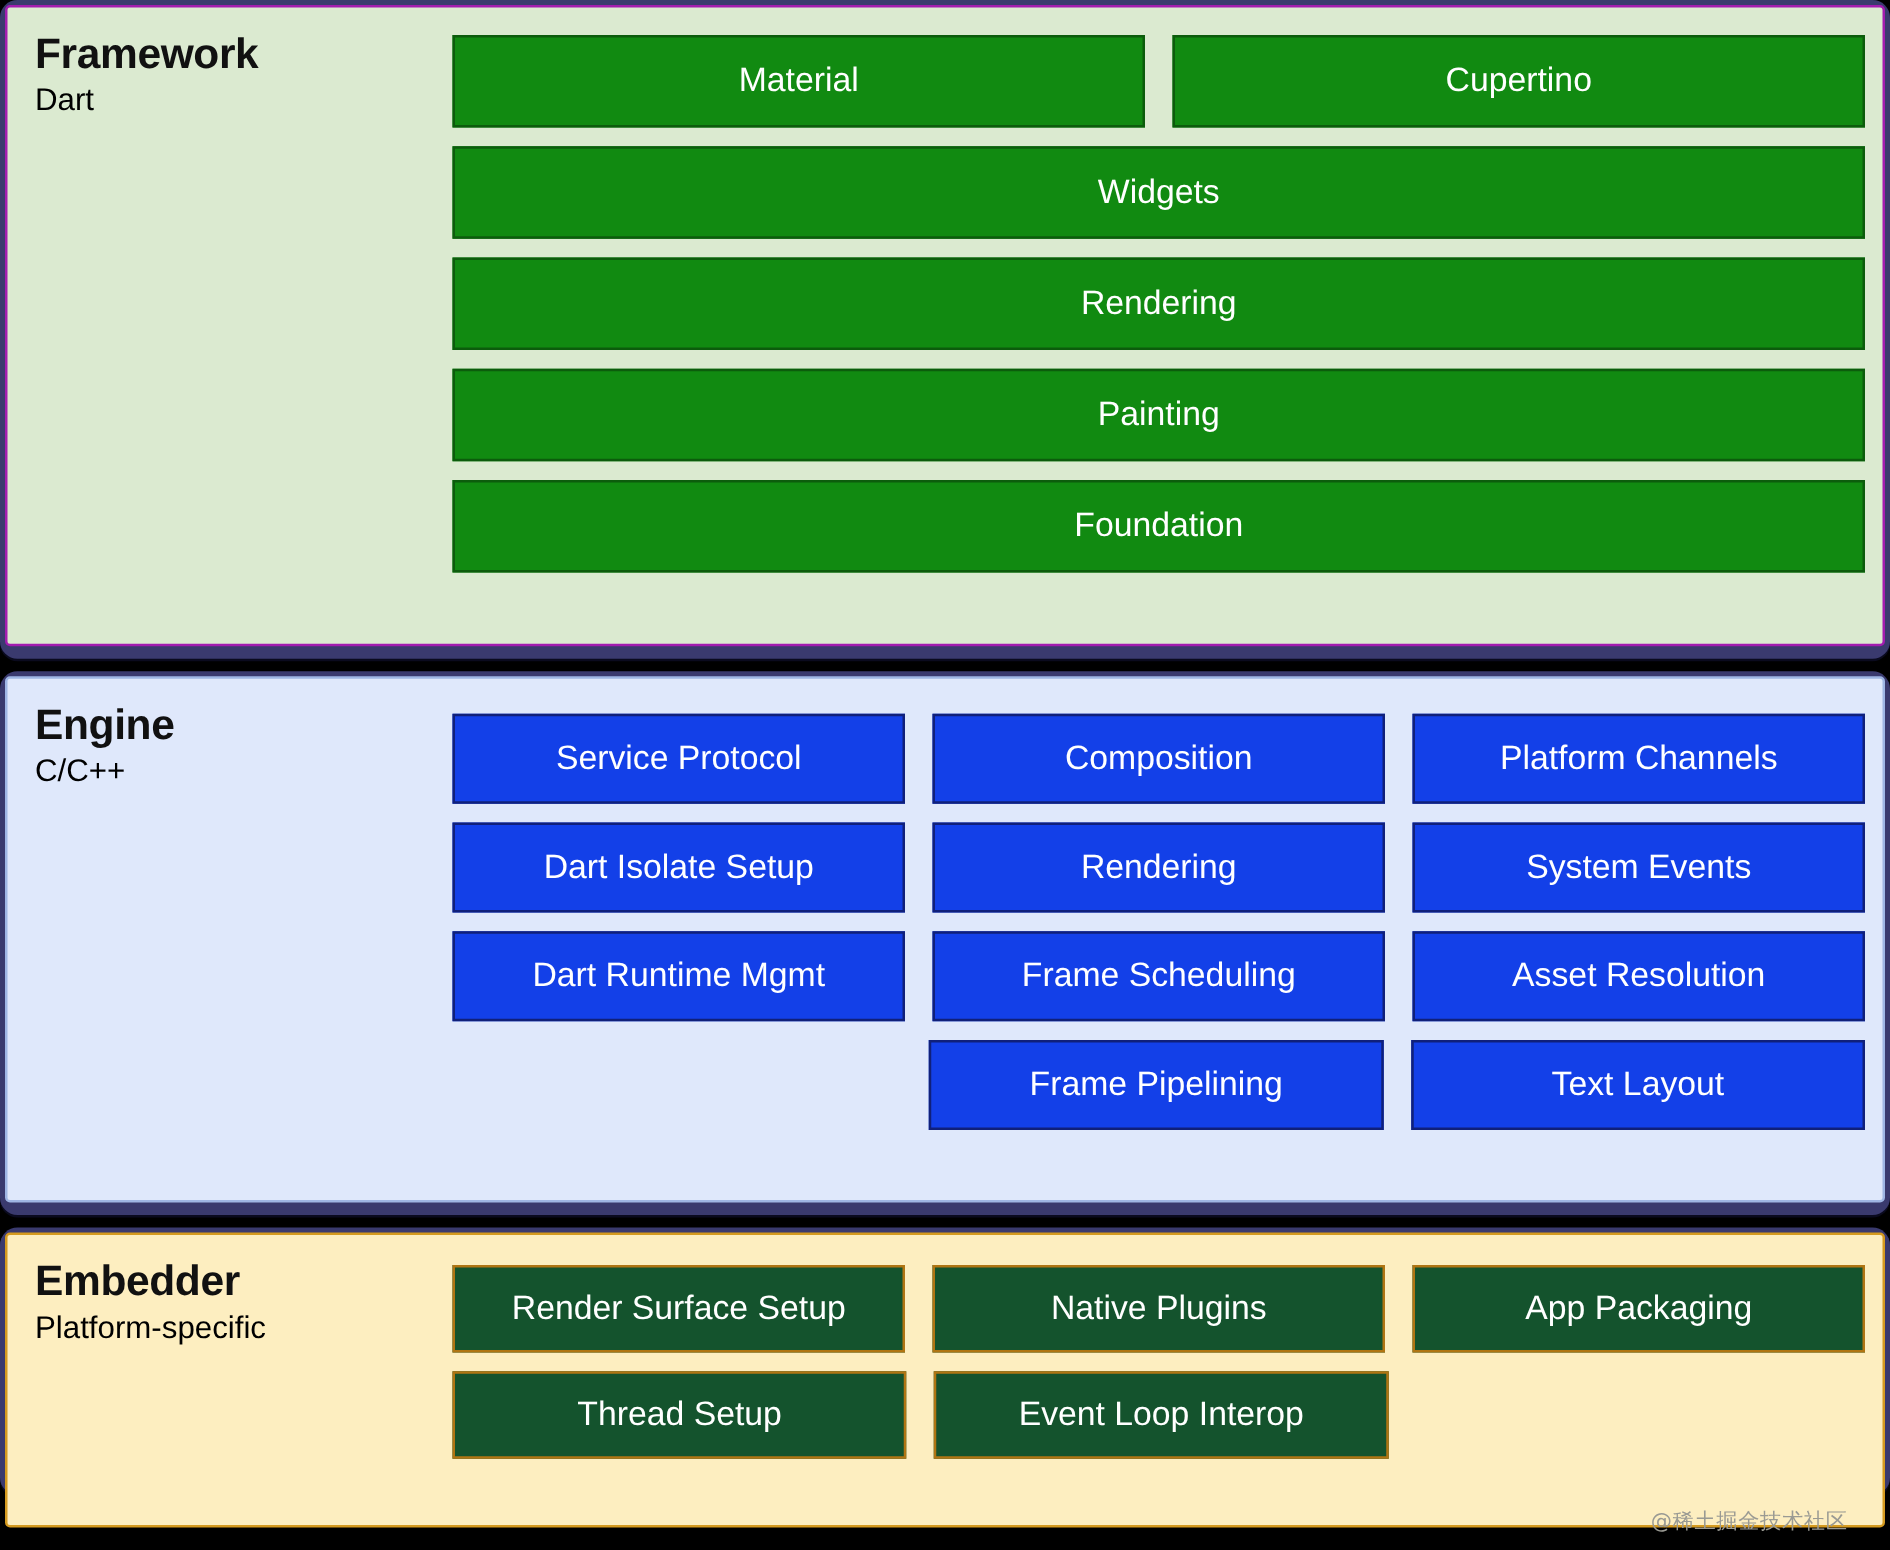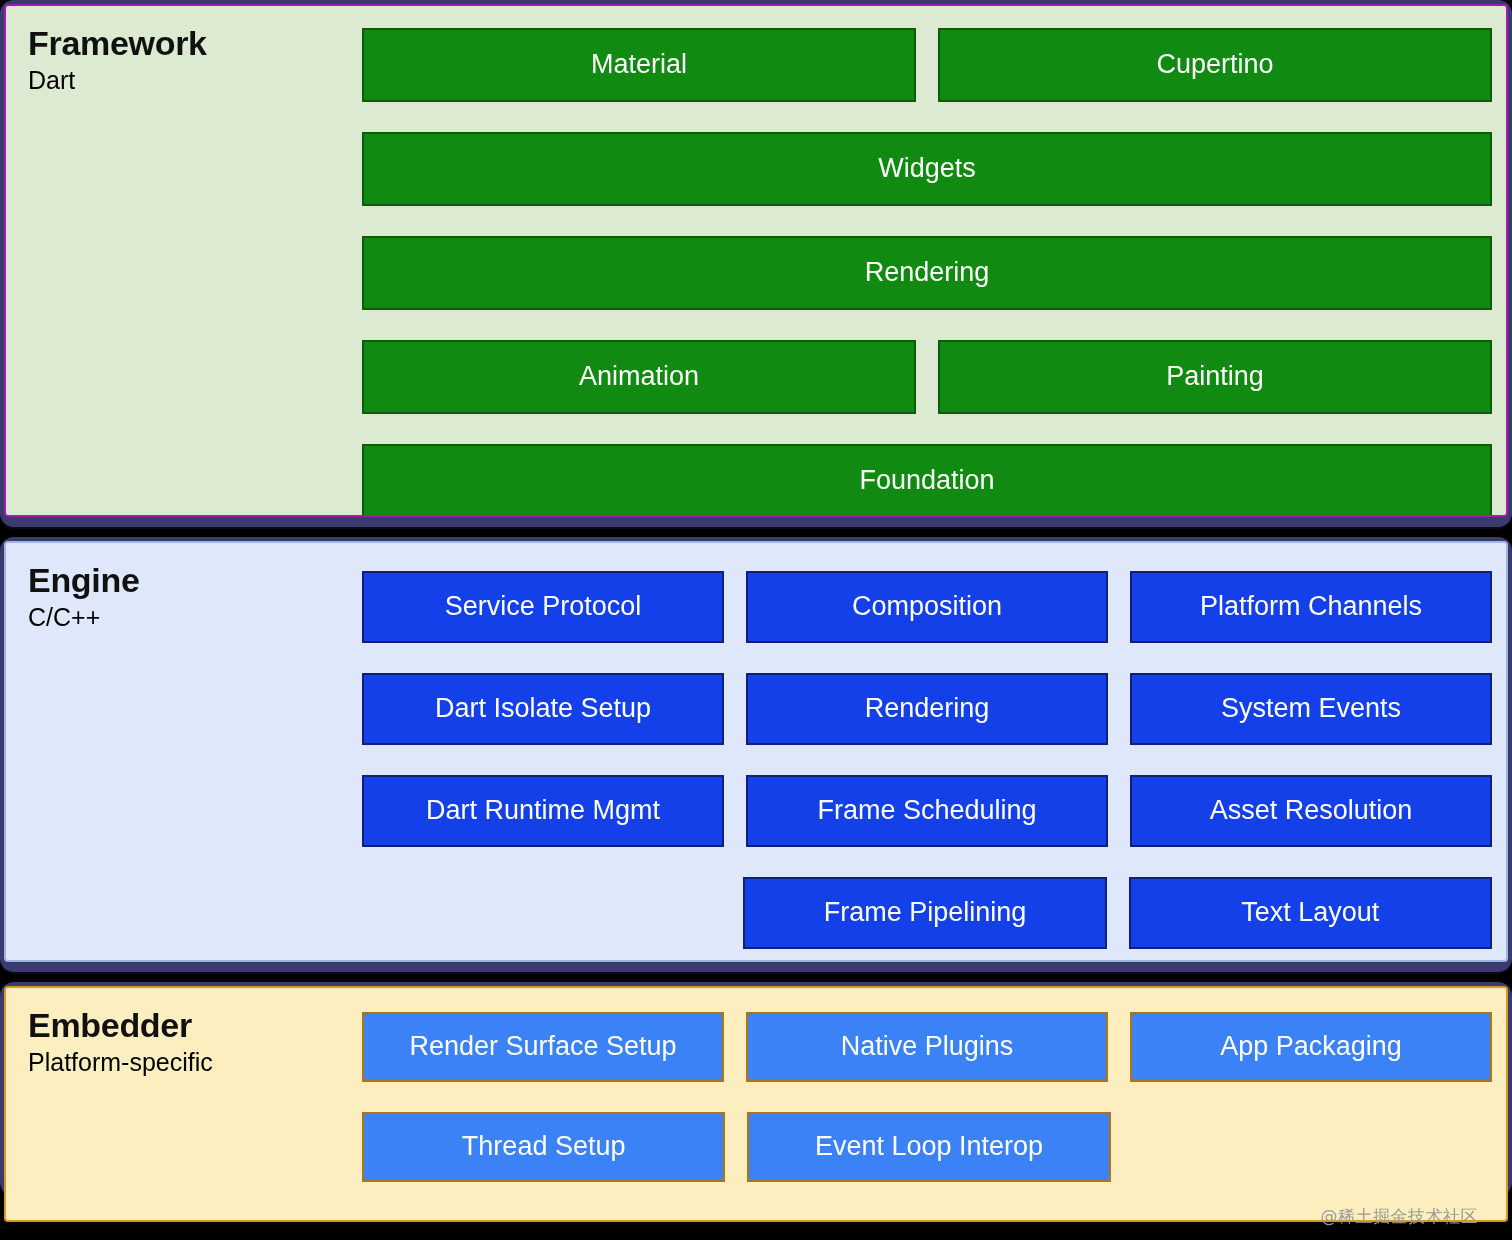--- a/index.html
+++ b/index.html
@@ -101,21 +101,21 @@
     display: flex;
     flex-direction: column;
   }
   .content-engine { padding-top: 28px; justify-content: flex-end; }
   .content-embedder { padding-top: 24px; }
 
   .row {
     display: flex;
     flex-direction: row;
     gap: 22px;
-    margin-bottom: 30px;
+    margin-bottom: 15px;
   }
   .row:last-child { margin-bottom: 12px; }
 
   .cell {
     flex: 1 1 0;
     display: flex;
     align-items: center;
     justify-content: center;
     text-align: center;
     box-sizing: border-box;
@@ -136,21 +136,21 @@
     height: 74px;
   }
   
   .blk-blue {
     background: #1340e8;
     border: 2px solid #10207a;
     height: 72px;
   }
   
   .blk-orange {
-    background: #3b82f6;
+    background: #14532d;
     border: 2px solid #b07512;
     height: 70px;
   }
 
   .watermark {
     position: absolute;
     right: 34px;
     bottom: 12px;
     font-size: 17px;
     color: #9a9a93;
@@ -179,21 +179,20 @@
         <div class="cell blk-green">Material</div>
         <div class="cell blk-green">Cupertino</div>
       </div>
       <div class="row">
         <div class="cell blk-green">Widgets</div>
       </div>
       <div class="row">
         <div class="cell blk-green">Rendering</div>
       </div>
       <div class="row">
-        <div class="cell blk-green">Animation</div>
         <div class="cell blk-green">Painting</div>
       </div>
       <div class="row">
         <div class="cell blk-green">Foundation</div>
       </div>
     </div>
   </div>
 
   <div class="layer layer-engine">
     <div class="caption">

